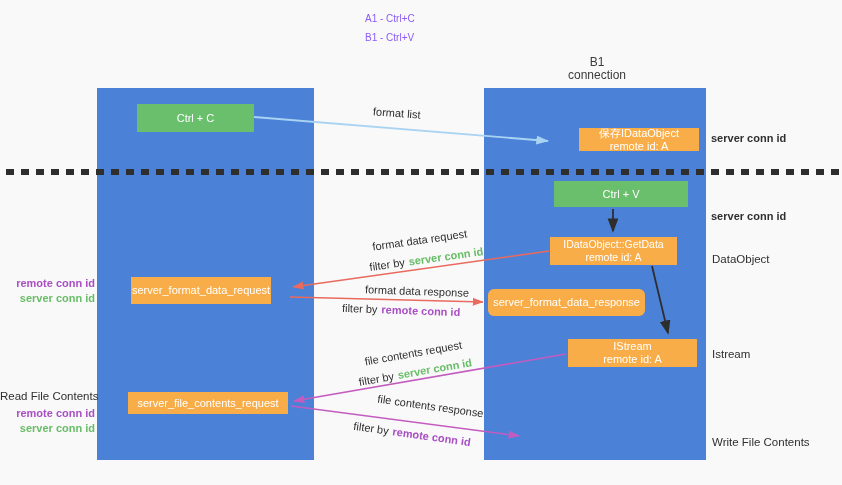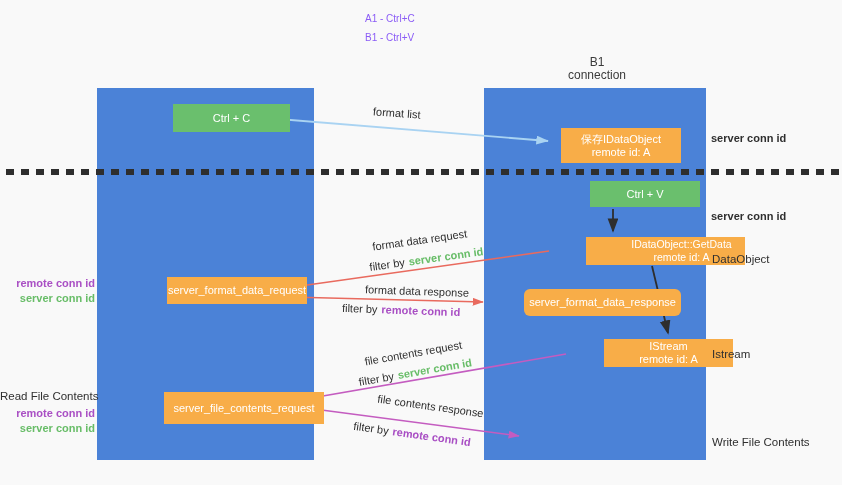--- a/index.html
+++ b/index.html
@@ -32,21 +32,20 @@
     position:absolute;left:6px;top:169px;width:836px;height:6px;
     background:repeating-linear-gradient(to right,#2e2e2e 0 8px,transparent 8px 15px);
     z-index:3;
   }
   svg.overlay{position:absolute;left:0;top:0;z-index:2;}
   .box{
     position:absolute;z-index:4;
     display:flex;flex-direction:column;align-items:center;justify-content:center;
     color:#ffffff;font-size:11px;line-height:13px;text-align:center;
     white-space:nowrap;
-    margin-left:36px;
   }
   .green-box{background:#6abf6d;}
   .orange-box{background:#f8ad48;}
   .edge-label{
     position:absolute;z-index:5;
     font-size:11px;color:#2f2f2f;white-space:nowrap;
   }
   .edge-label .flt{padding-right:4px;}
   .green-text{color:#68bd68;font-weight:bold;}
   .purple-text{color:#a94fc4;font-weight:bold;}
@@ -105,48 +104,48 @@
     <line x1="549" y1="251" x2="293" y2="287" stroke="#e96a5e" stroke-width="1.6" marker-end="url(#ah-red)"></line>
     <line x1="290" y1="297" x2="483" y2="302" stroke="#e96a5e" stroke-width="1.6" marker-end="url(#ah-red)"></line>
     <line x1="566" y1="354" x2="294" y2="401" stroke="#c45cc0" stroke-width="1.6" marker-end="url(#ah-magenta)"></line>
     <line x1="291" y1="406" x2="519" y2="436" stroke="#c45cc0" stroke-width="1.6" marker-end="url(#ah-magenta)"></line>
   </svg>
 
   <div class="box green-box" style="left:137px;top:104px;width:117px;height:28px;">
     <div>Ctrl + C</div>
   </div>
 
-  <div class="box orange-box" style="left:525px;top:128px;width:120px;height:35px;">
+  <div class="box orange-box" style="left:579px;top:128px;width:120px;height:23px;">
     <div>保存IDataObject</div>
     <div>remote id: A</div>
   </div>
 
-  <div class="box green-box" style="left:554px;top:181px;width:110px;height:26px;">
+  <div class="box green-box" style="left:554px;top:181px;width:134px;height:26px;">
     <div>Ctrl + V</div>
   </div>
 
-  <div class="box orange-box" style="left:550px;top:237px;width:127px;height:28px;font-size:10.5px;padding-left:32px;">
+  <div class="box orange-box" style="left:550px;top:237px;width:127px;height:28px;font-size:10.5px;">
     <div>IDataObject::GetData</div>
     <div>remote id: A</div>
   </div>
 
   <div class="box orange-box" style="left:131px;top:277px;width:140px;height:27px;">
     <div>server_format_data_request</div>
   </div>
 
   <div class="box orange-box" style="left:488px;top:289px;width:157px;height:27px;border-radius:6px;">
     <div>server_format_data_response</div>
   </div>
 
   <div class="box orange-box" style="left:568px;top:339px;width:129px;height:28px;">
     <div>IStream</div>
     <div>remote id: A</div>
   </div>
 
-  <div class="box orange-box" style="left:128px;top:392px;width:160px;height:32px;">
+  <div class="box orange-box" style="left:128px;top:392px;width:160px;height:22px;">
     <div>server_file_contents_request</div>
   </div>
 
 
   <div class="edge-label rot-p4" style="left:373px;top:107px;">
     <span>format list</span>
   </div>
 
   <div class="edge-label rot-n8" style="left:372px;top:234px;">
     <span>format data request</span>

